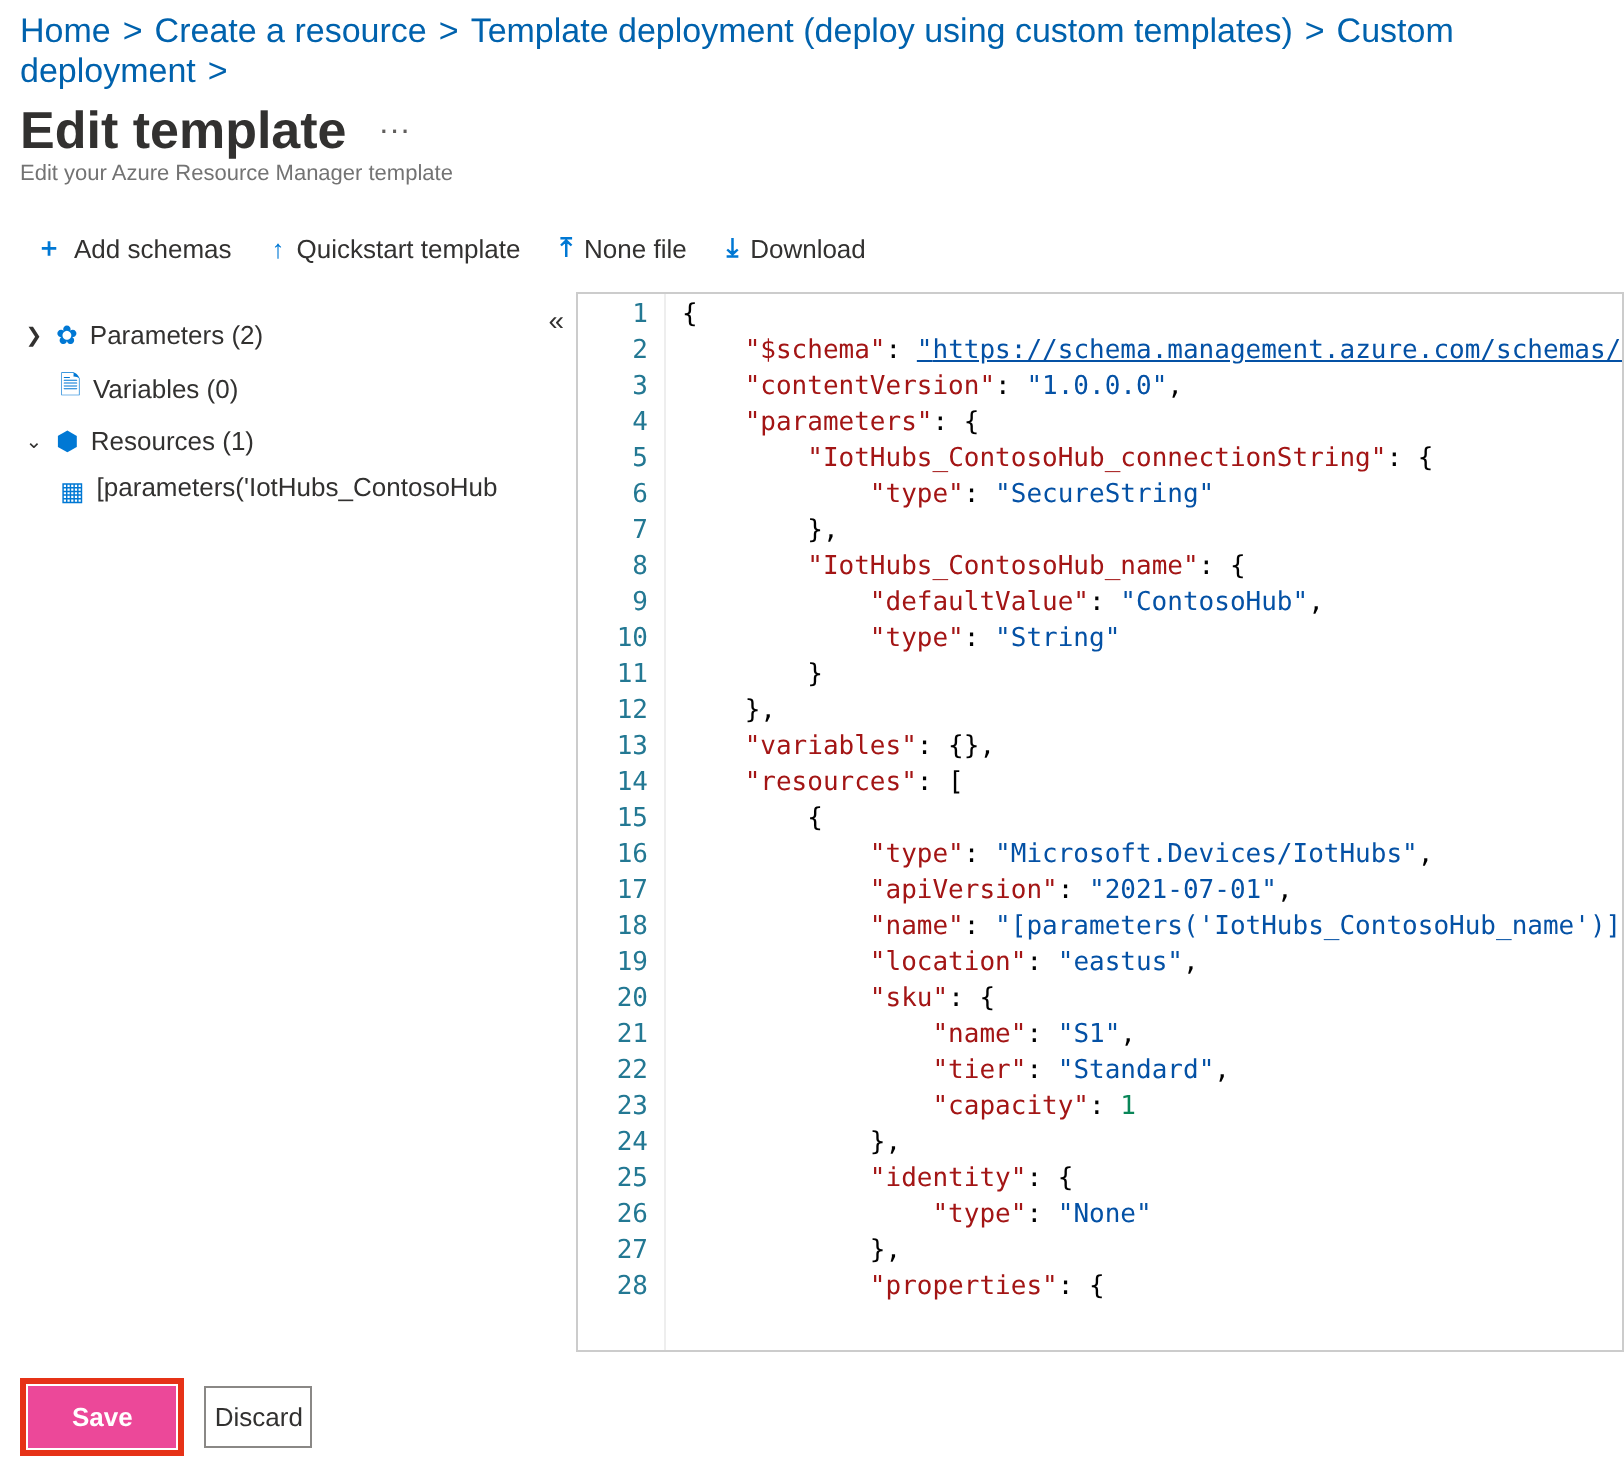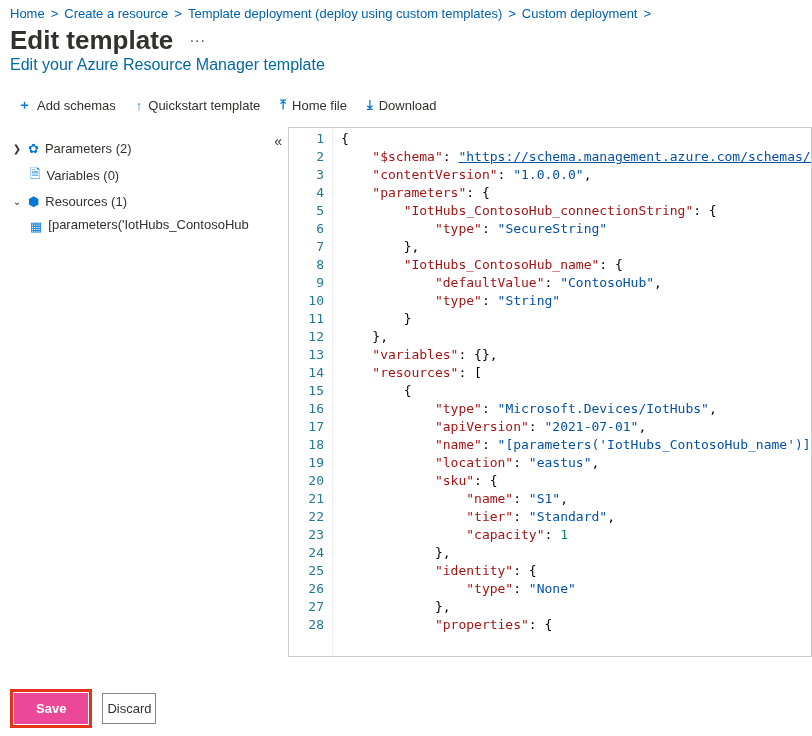--- a/index.html
+++ b/index.html
@@ -1,22 +1,22 @@
 <!DOCTYPE html>
 <html><head>
 <meta charset="utf-8">
 <style>
   html,body{margin:0;padding:0;font-family:"Segoe UI",Tahoma,sans-serif;font-size:13px;color:#323130;background:#fff;width:812px;height:736px;overflow:hidden}
   a{color:#0062ad;text-decoration:none}
-  .breadcrumb{padding:6px 10px 2px 10px;font-size:13px}
+  .breadcrumb{padding:6px 10px 2px 10px;font-size:17px}
   .breadcrumb span.sep{color:#0062ad;padding:0 6px}
   .title-row{display:flex;align-items:center;padding:2px 10px 0 10px}
   .title{font-size:26px;font-weight:700;color:#323130;margin:0}
   .dots{margin-left:16px;color:#605e5c;font-size:16px}
-  .subtitle{padding:0 24px 10px 10px;font-size:16px;color:#0369a1}
+  .subtitle{padding:0 24px 10px 10px;font-size:11px;color:#737373}
   .toolbar{display:flex;align-items:center;padding:6px 8px;border-top:0;border-bottom:0}
   .tbtn{display:flex;align-items:center;gap:6px;color:#323130;padding:6px 10px;cursor:pointer;font-size:13px}
   .tbtn .ic{color:#0078d4;font-weight:600}
   .main{display:flex;height:530px;border-top:1px solid #fff}
   .side{width:288px;position:relative;padding:10px 0 0 8px;box-sizing:border-box}
   .collapse{position:absolute;top:6px;right:6px;color:#323130;font-size:14px;cursor:pointer}
   .tree-item{display:flex;align-items:center;gap:6px;padding:4px 4px;font-size:13px;color:#323130;white-space:nowrap;overflow:hidden}
   .tree-item.indent1{padding-left:22px}
   .caret{width:10px;display:inline-block;text-align:center;color:#323130;font-size:10px}
   .ic-gear{color:#0078d4}
@@ -52,21 +52,21 @@
   <div class="tbtn">
       <span class="ic">＋</span>
       <span>Add schemas</span>
     </div>
   <div class="tbtn">
       <span class="ic">↑</span>
       <span>Quickstart template</span>
     </div>
   <div class="tbtn">
       <span class="ic">⤒</span>
-      <span>Home file</span>
+      <span>None file</span>
     </div>
   <div class="tbtn">
       <span class="ic">⤓</span>
       <span>Download</span>
     </div>
 </div>
 
 <div class="main">
   <div class="side">
     <span class="collapse">«</span>

